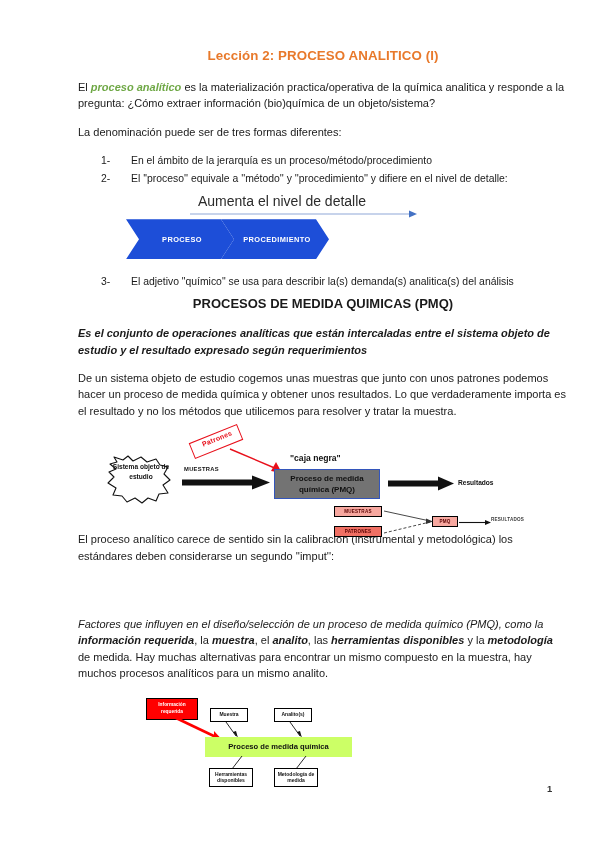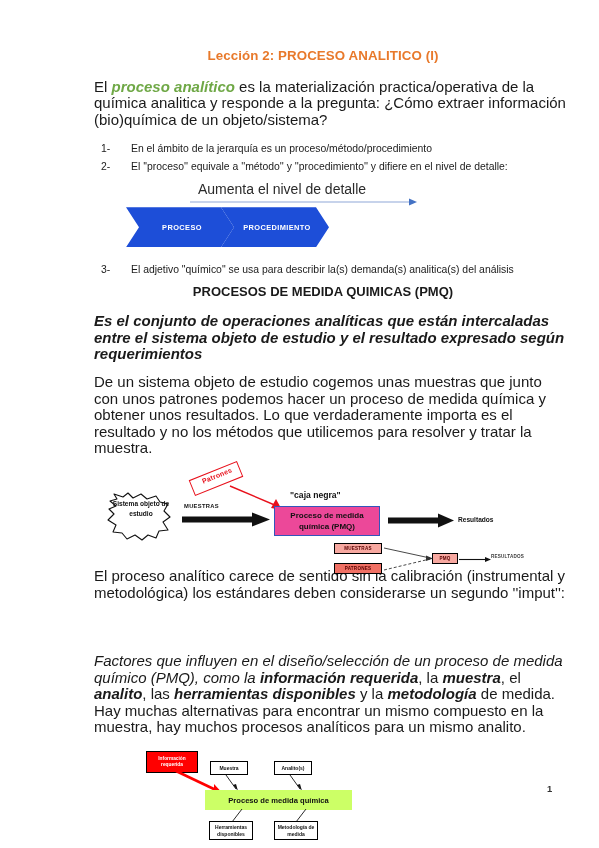--- a/index.html
+++ b/index.html
@@ -30,23 +30,23 @@
   }
   h1.doc-title {
     font-size: 13.3px;
     font-weight: bold;
     color: #E8792B;
     text-align: center;
     margin: 0 0 16px 0;
     letter-spacing: .1px;
   }
   p.para {
-    font-size: 15px;
+    font-size: 11px;
     line-height: 16.4px;
-    margin: 0 0 12px 16px;
+    margin: 0 0 12px 0;
     text-align: left;
   }
   .green-it {
     color: #6FA846;
     font-style: italic;
     font-weight: bold;
   }
   .bold { font-weight: bold; }
   .ital { font-style: italic; }
   .bold-it { font-weight: bold; font-style: italic; }
@@ -188,21 +188,21 @@
     font-size: 8.6px;
     font-weight: bold;
     color: #111;
   }
   .pmq-box {
     position: absolute;
     left: 196px;
     top: 38px;
     width: 106px;
     height: 30px;
-    background: #ec4899;
+    background: #737373;
     border: 1.3px solid #3355BB;
     box-sizing: border-box;
     display: flex;
     align-items: center;
     justify-content: center;
     text-align: center;
     font-size: 8px;
     font-weight: bold;
     line-height: 11px;
     color: #111;
@@ -320,20 +320,21 @@
 </head>
 <body>
 
 <div class="page">
   <div class="content">
 
     <h1 class="doc-title">Lección 2: PROCESO ANALITICO (I)</h1>
 
     <p class="para"><span>El </span><span class="green-it">proceso analítico</span><span> es la materialización practica/operativa de la química analitica y responde a la pregunta: ¿Cómo extraer información (bio)química de un objeto/sistema?</span></p>
 
+    <p class="para">La denominación puede ser de tres formas diferentes:</p>
 
     <ol class="numlist">
       <li><span class="num">1-</span><span>En el ámbito de la jerarquía es un proceso/método/procedimiento</span></li>
       <li><span class="num">2-</span><span>El ''proceso'' equivale a ''método'' y ''procedimiento'' y difiere en el nivel de detalle:</span></li>
     </ol>
 
     <div class="chev-wrap">
       <div class="chev-caption">Aumenta el nivel de detalle</div>
       <div class="chev-arrowline">
         <svg width="227" height="8" viewBox="0 0 227 8">

